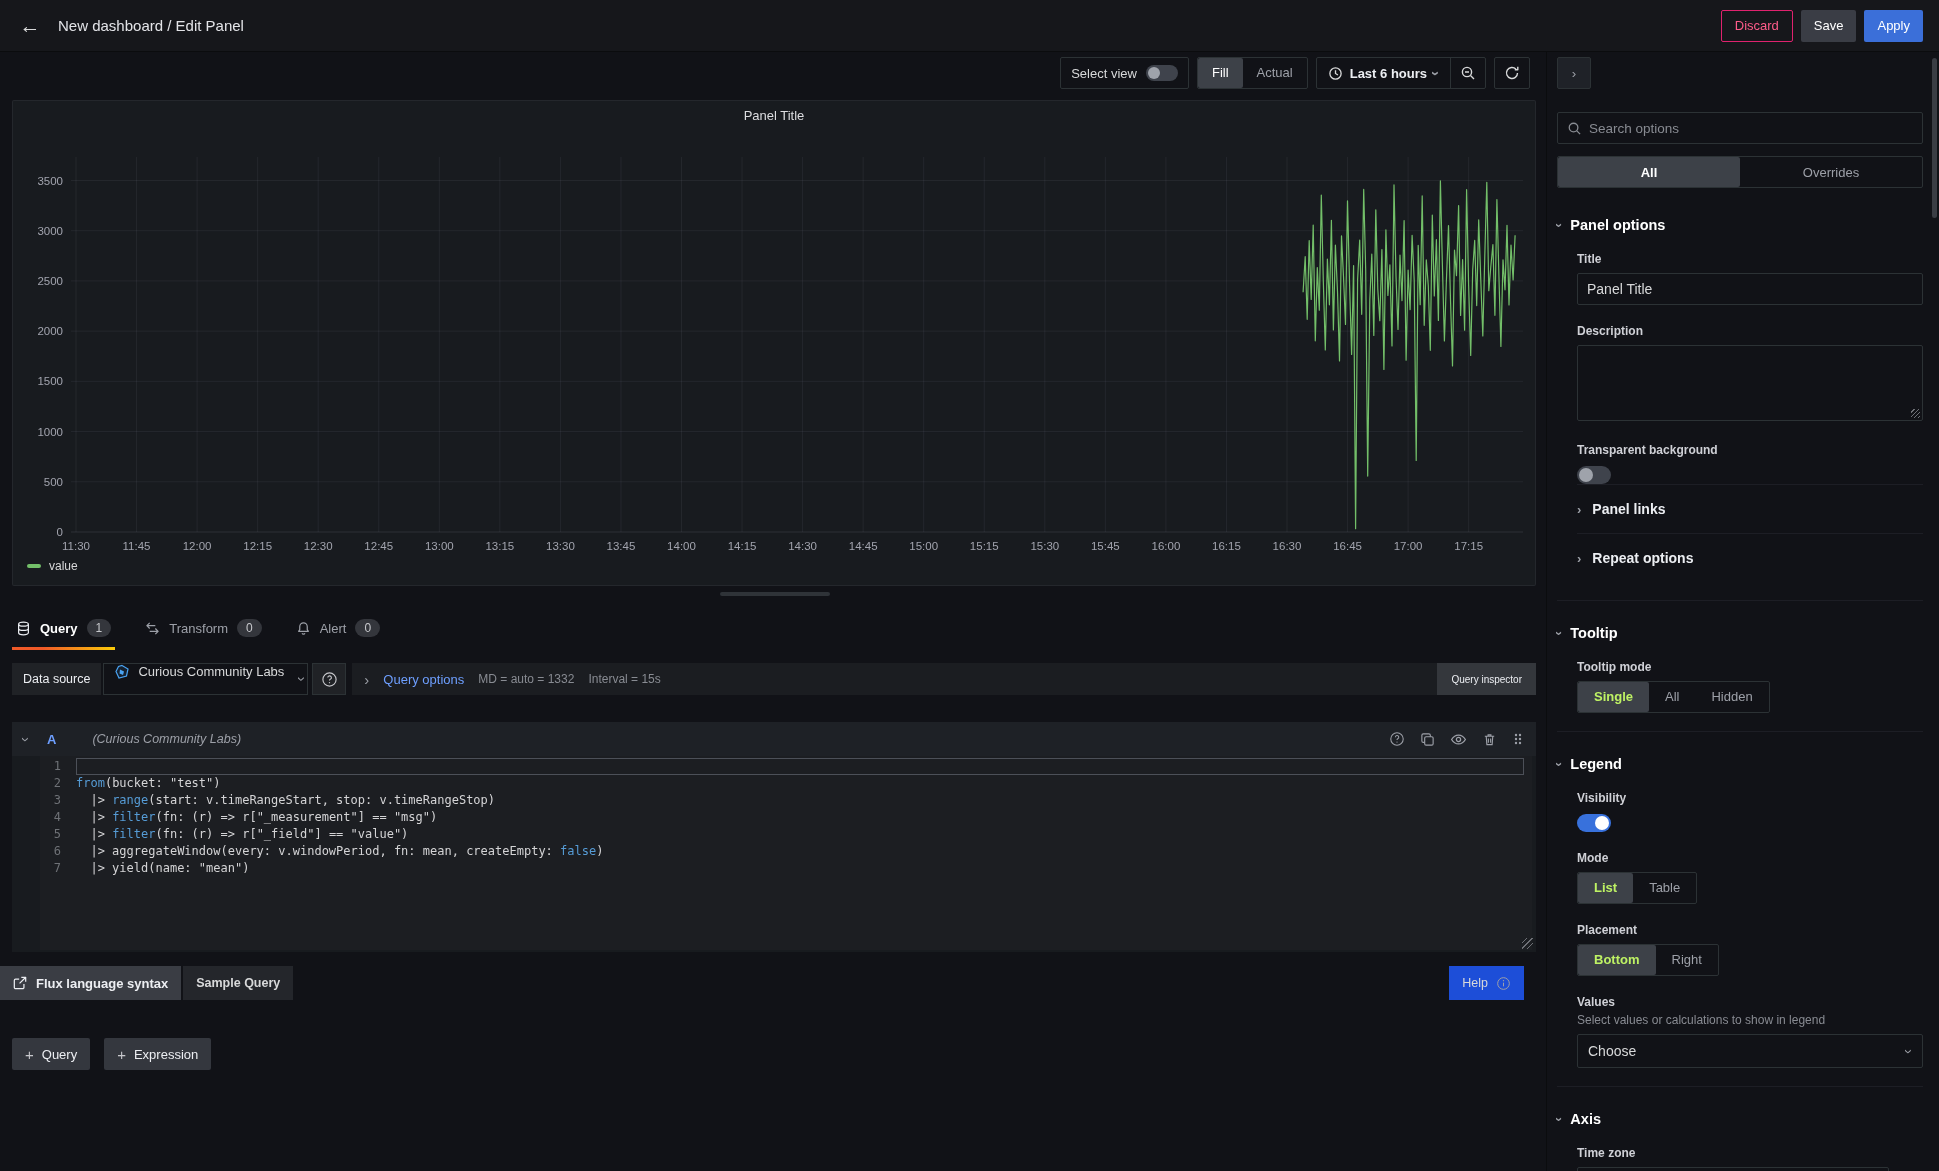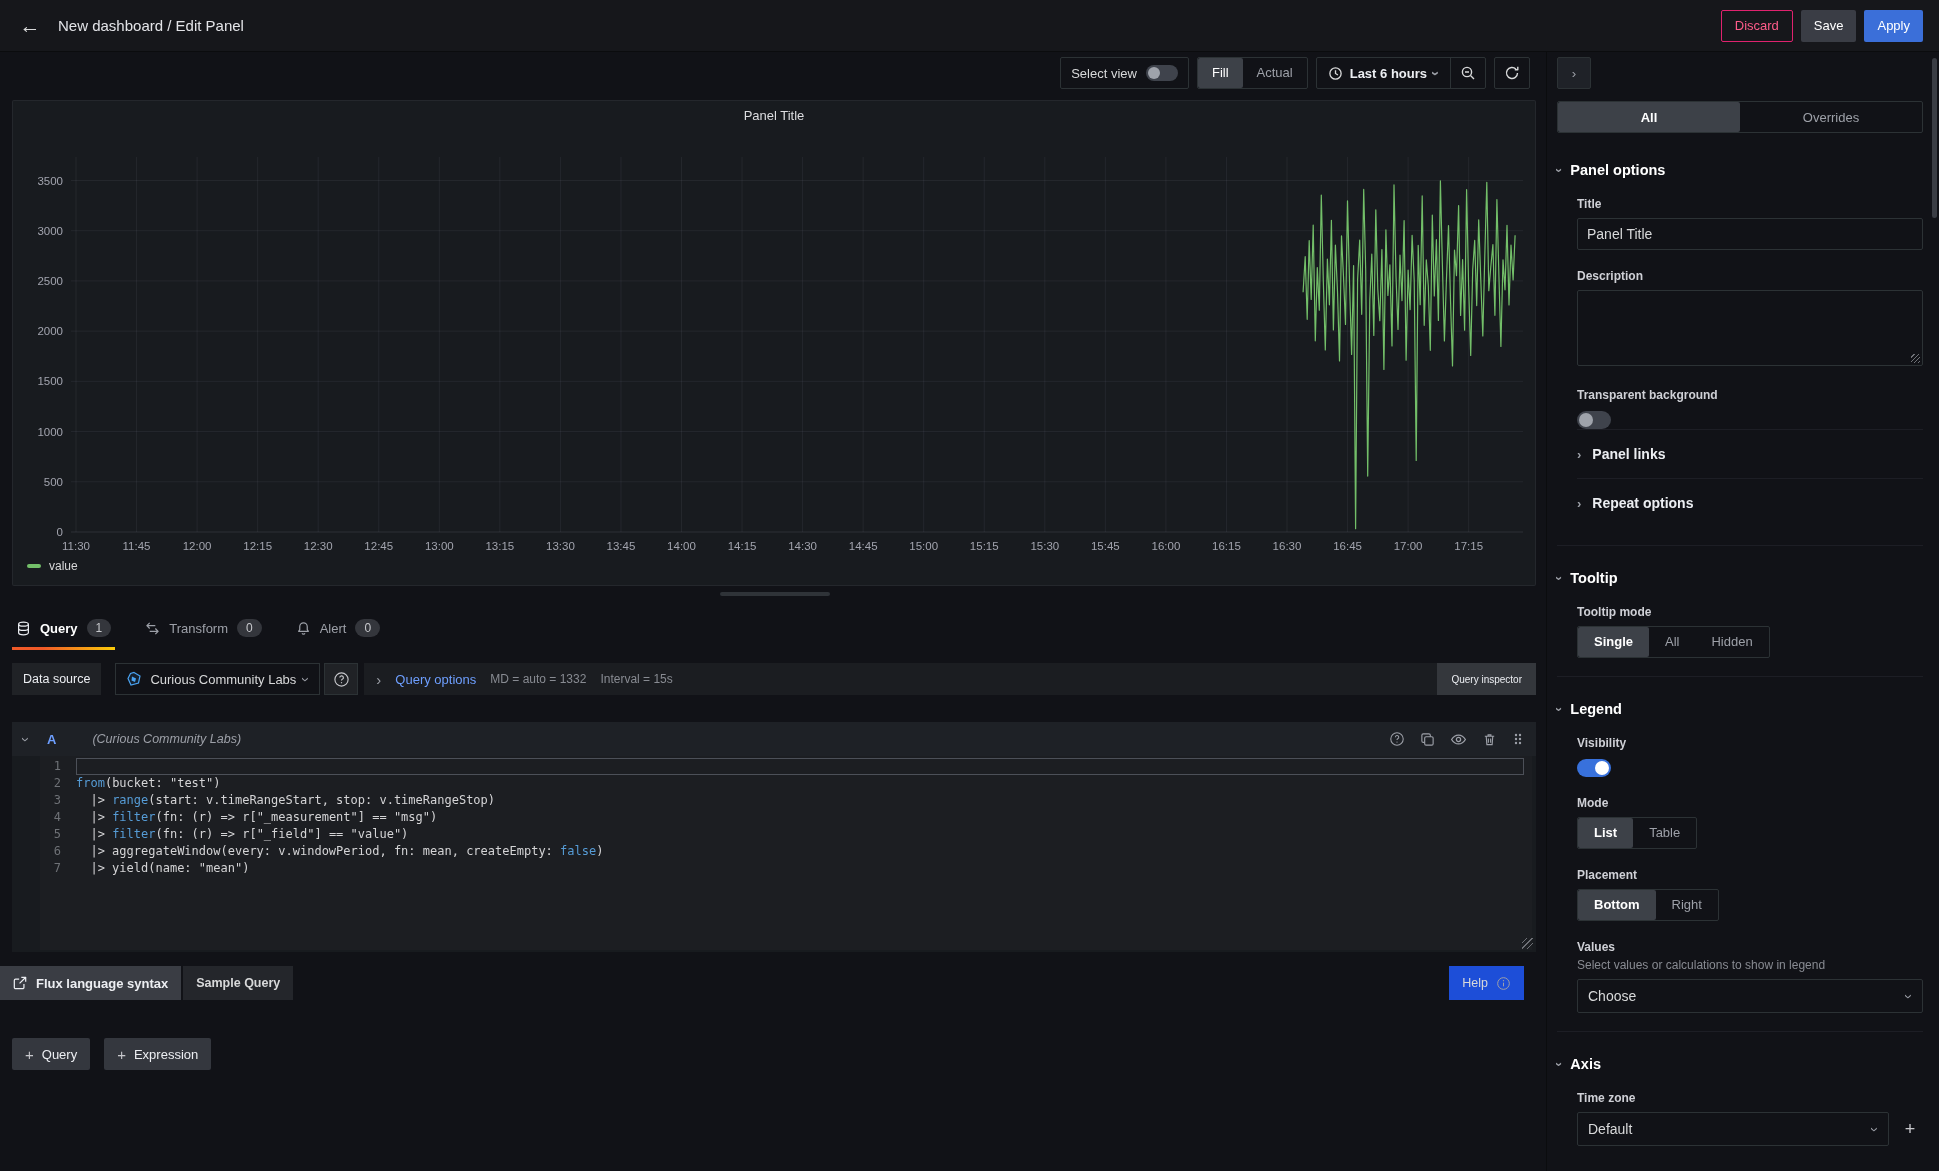--- a/index.html
+++ b/index.html
@@ -67,22 +67,22 @@
   .qtabs { position:absolute; left:12px; top:606px; height:44px; display:flex; gap:26px; align-items:center; }
   .qtab { position:relative; height:44px; display:flex; align-items:center; gap:9px; padding:0 4px; color:#9da0a8; cursor:pointer; }
   .qtab.active { color:#fff; font-weight:600; }
   .qtab .count { background:#34363c; color:#c7c8cc; border-radius:11px; padding:2px 9px; font-size:12px; font-weight:400; }
   .qtab.active::after { content:""; position:absolute; left:0; right:0; bottom:0; height:3px;
     background:linear-gradient(90deg,#f05a28 30%,#fbca0a 99%); }
 
   
   .ds-row { position:absolute; left:12px; top:662px; width:1524px; height:34px; display:flex; align-items:center; }
   .ds-chip { background:#202226; height:32px; display:flex; align-items:center; padding:0 11px; font-size:12.5px; font-weight:500; color:#eceef2; }
-  .ds-select { background:#111217; border:1px solid #2c3235; height:32px; display:flex; align-items:center; gap:8px;
-               padding:0 10px; margin-left:14px; color:#d8d9da; cursor:pointer; }
+  .ds-select { background:#111217; border:1px solid #2c3235; height:32px; display:flex; gap:8px;
+               padding:0 10px; margin-left:2px; color:#d8d9da; cursor:pointer; }
   .help-btn { width:34px; height:32px; border:1px solid #2c3235; background:#202226; margin-left:4px;
               display:flex; align-items:center; justify-content:center; cursor:pointer; }
   .qopts-bar { flex:1; height:32px; margin-left:6px; background:#1b1d21; display:flex; align-items:center; gap:14px; padding:0 12px; }
   .qopts-link { color:#6e9fff; font-weight:500; cursor:pointer; }
   .qopts-meta { color:#888b92; font-size:12px; }
   .inspector-btn { background:#34373c; color:#eceef2; height:32px; padding:0 14px; border:none; font-family:inherit; font-size:10px; font-weight:500; cursor:pointer; }
 
   
   .editor-card { position:absolute; left:12px; top:722px; width:1524px; height:230px; background:#181b1f; }
   .editor-header { height:34px; background:#1e2126; display:flex; align-items:center; padding:0 12px; gap:10px; }
@@ -142,21 +142,21 @@
             resize:none; outline:none; position:relative; }
   .area-wrap { position:relative; }
   .area-wrap::after { content:""; position:absolute; right:3px; bottom:6px; width:9px; height:9px;
     background:repeating-linear-gradient(135deg, transparent 0 2px, #6e7076 2px 3px); }
   .sw-row { margin-top:9px; }
   .collapsed-row { margin-top:0; height:49px; display:flex; align-items:center; gap:11px;
                    border-top:1px solid rgba(204,204,220,0.07); color:#eceef2; font-weight:600; font-size:14px; cursor:pointer; }
   .collapsed-row:first-of-type { margin-top:18px; }
   .radio-group { margin-top:7px; display:inline-flex; height:32px; border:1px solid #2c3235; border-radius:2px; background:#111217; }
   .ropt { padding:0 16px; line-height:30px; color:#9da0a8; font-weight:500; cursor:pointer; }
-  .ropt.sel { background:#3d4148; color:#ffffff; border-radius:2px; font-weight:600; }
+  .ropt.sel { background:#3d4148; color:#bef264; border-radius:2px; font-weight:600; }
   .select-box { margin-top:7px; height:34px; border:1px solid #2c3235; border-radius:2px; background:#111217;
                 display:flex; align-items:center; justify-content:space-between; padding:0 10px; color:#d8d9da; font-size:14px; cursor:pointer; }
   .tz-row { display:flex; align-items:center; gap:8px; }
   .tz-row .select-box { flex:1; }
   .plus-btn { width:26px; height:26px; background:none; border:none; color:#c7c8cc; font-size:18px; cursor:pointer; margin-top:7px; }
   .sb-scroll { position:absolute; right:2px; top:6px; width:5px; height:160px; border-radius:3px; background:#3a3d44; }
 </style>
 </head>
 <body>
 
@@ -428,20 +428,27 @@
     <span class="plus">+</span>
     <span>Expression</span>
   </button>
 </div>
 
 <aside class="sidebar">
   <div class="viz-row">
     <button class="collapse-btn">›</button>
   </div>
 
+  <div class="search-box">
+    <svg class="ic" width="15" height="15" viewBox="0 0 16 16" fill="none" stroke="#888b92" stroke-width="1.4">
+      <circle cx="7" cy="7" r="4.6"></circle>
+        <path d="M10.5 10.5L14 14"></path>
+    </svg>
+    <input placeholder="Search options" style="">
+  </div>
 
   <div class="sb-tabs">
     <div class="sb-tab sel">All</div>
     <div class="sb-tab">Overrides</div>
   </div>
 
   <div class="opt-section first">
     <div class="sec-header">
       <span class="chev down small">›</span>
       <span>Panel options</span>

